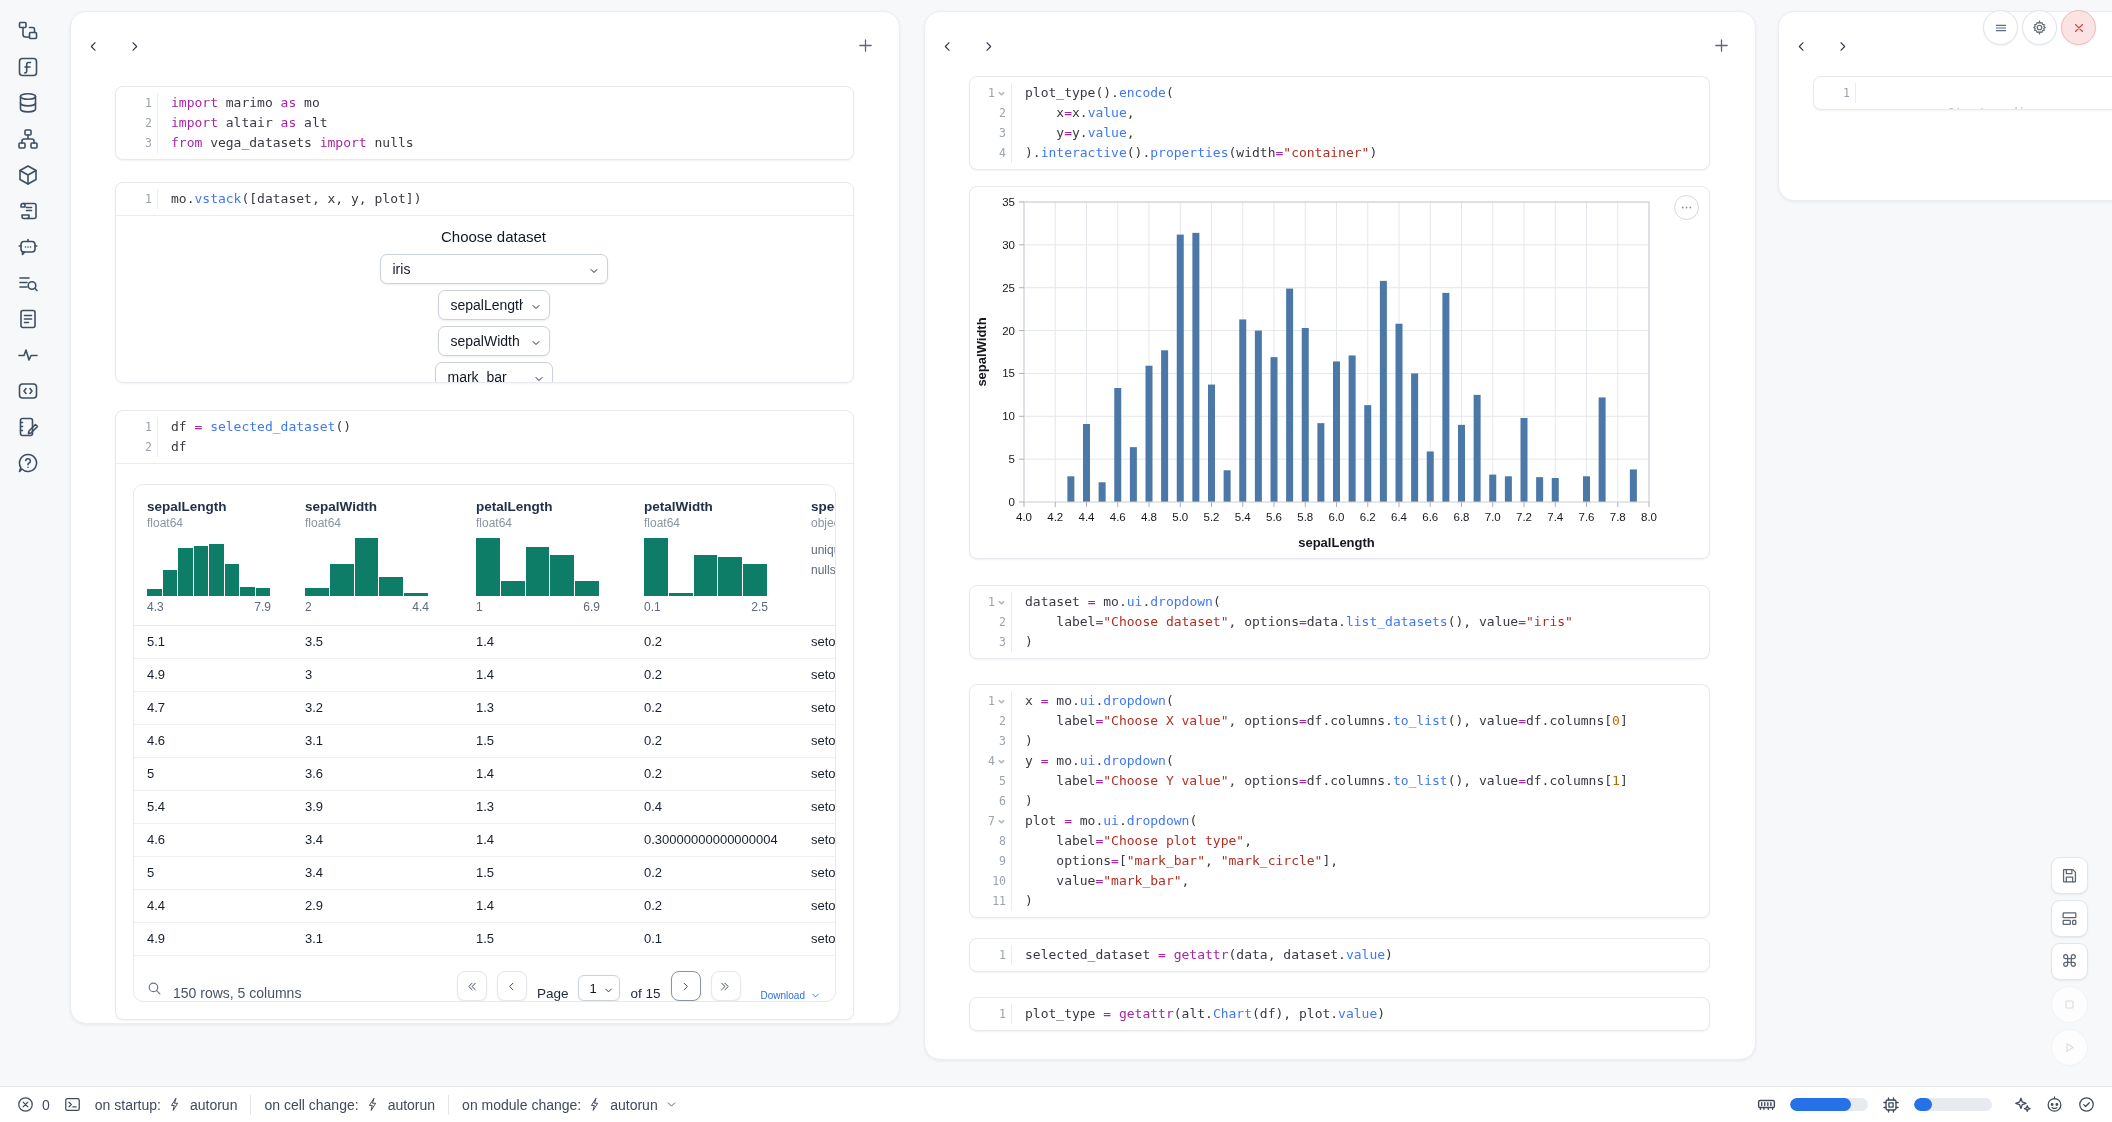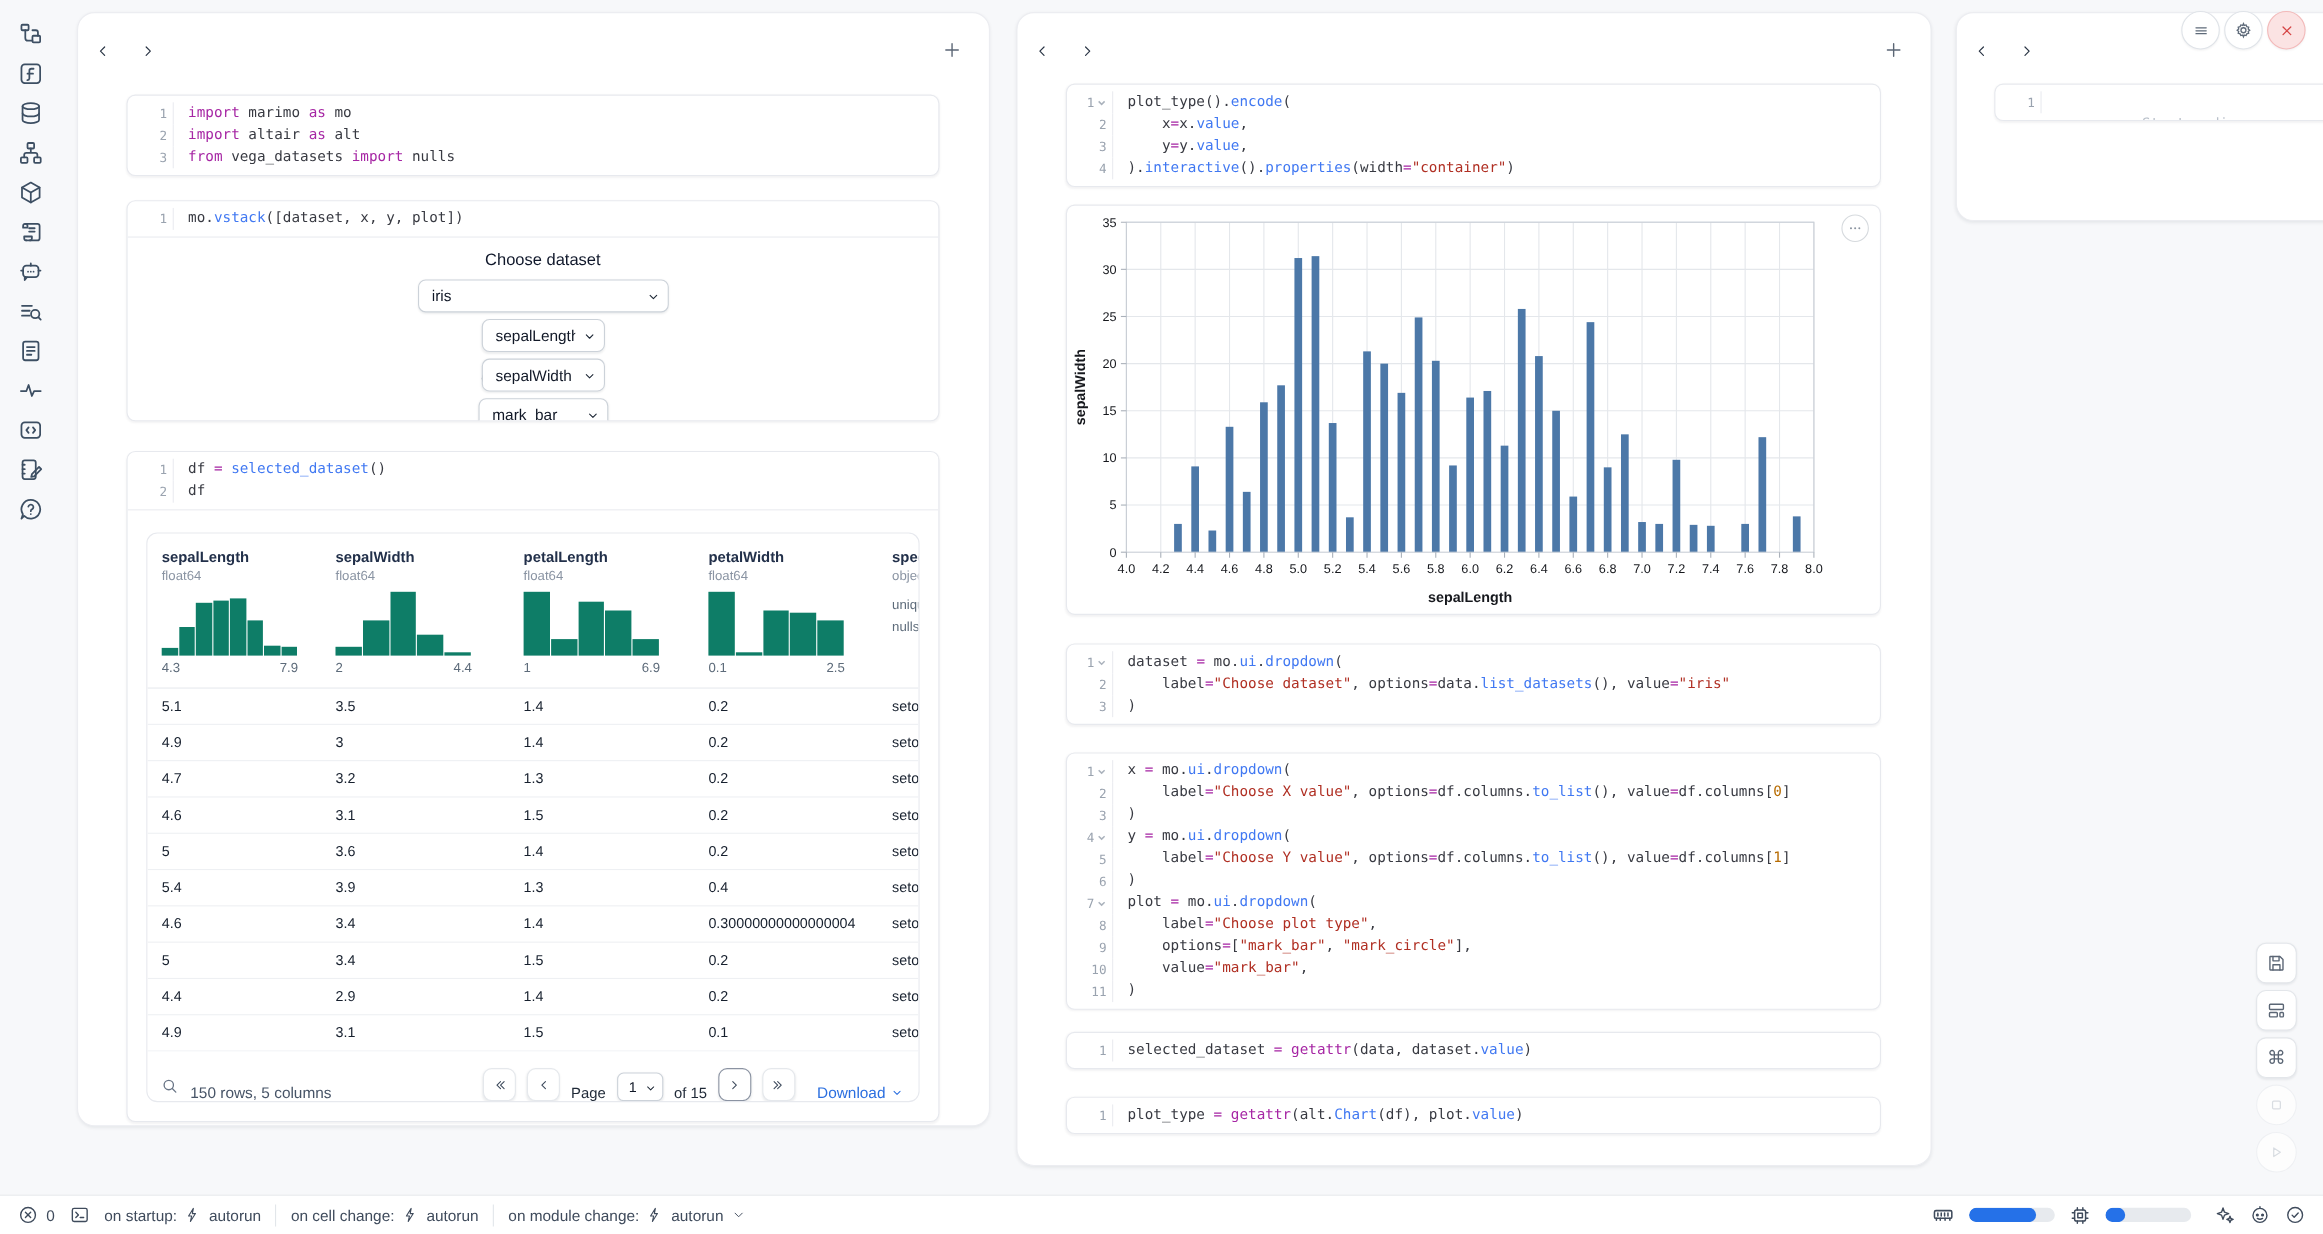--- a/index.html
+++ b/index.html
@@ -69,21 +69,21 @@
   .tfoot .summary { font-size:14px; color:#475467; }
   .sp { flex:1; }
   .pg-btn { width:30px; height:30px; border:1px solid #e5e8ec; border-radius:8px; background:#fff; cursor:pointer;
             box-shadow:0 1px 2px rgba(16,24,40,.08); display:flex; align-items:center; justify-content:center; }
   .pg-btn svg { stroke:#3d4a5c; stroke-width:1.8; fill:none; stroke-linecap:round; stroke-linejoin:round; }
   .pg-btn.hl { border-color:#8b93a2; }
   .pg-text { font-size:13.5px; color:#1f2937; }
   .pagesel select { height:26px; font-size:13px; padding:0 22px 0 10px; border-radius:6px; }
   .pagesel .chev { top:7px; right:6px; }
   .dl { display:flex; align-items:center; gap:5px; margin-left:10px; background:none; border:none; cursor:pointer;
-        color:#2b6fe0; font-size:14px; font-family:"Liberation Sans",sans-serif; }
+        color:#2b6fe0; font-size:10px; font-family:"Liberation Sans",sans-serif; }
   .dl svg { stroke:#2b6fe0; stroke-width:2; fill:none; stroke-linecap:round; stroke-linejoin:round; }
 
   
   .chartcard { position:relative; background:#fff; border:1px solid #e7e9ee; border-radius:8px;
                box-shadow:0 1px 2px rgba(16,24,40,.05); height:373px; }
   .vega-actions { position:absolute; top:8px; right:10px; width:25px; height:25px; border-radius:50%;
                   border:1px solid #d6dade; background:#fff; cursor:pointer; display:flex; align-items:center;
                   justify-content:center; }
 
   

